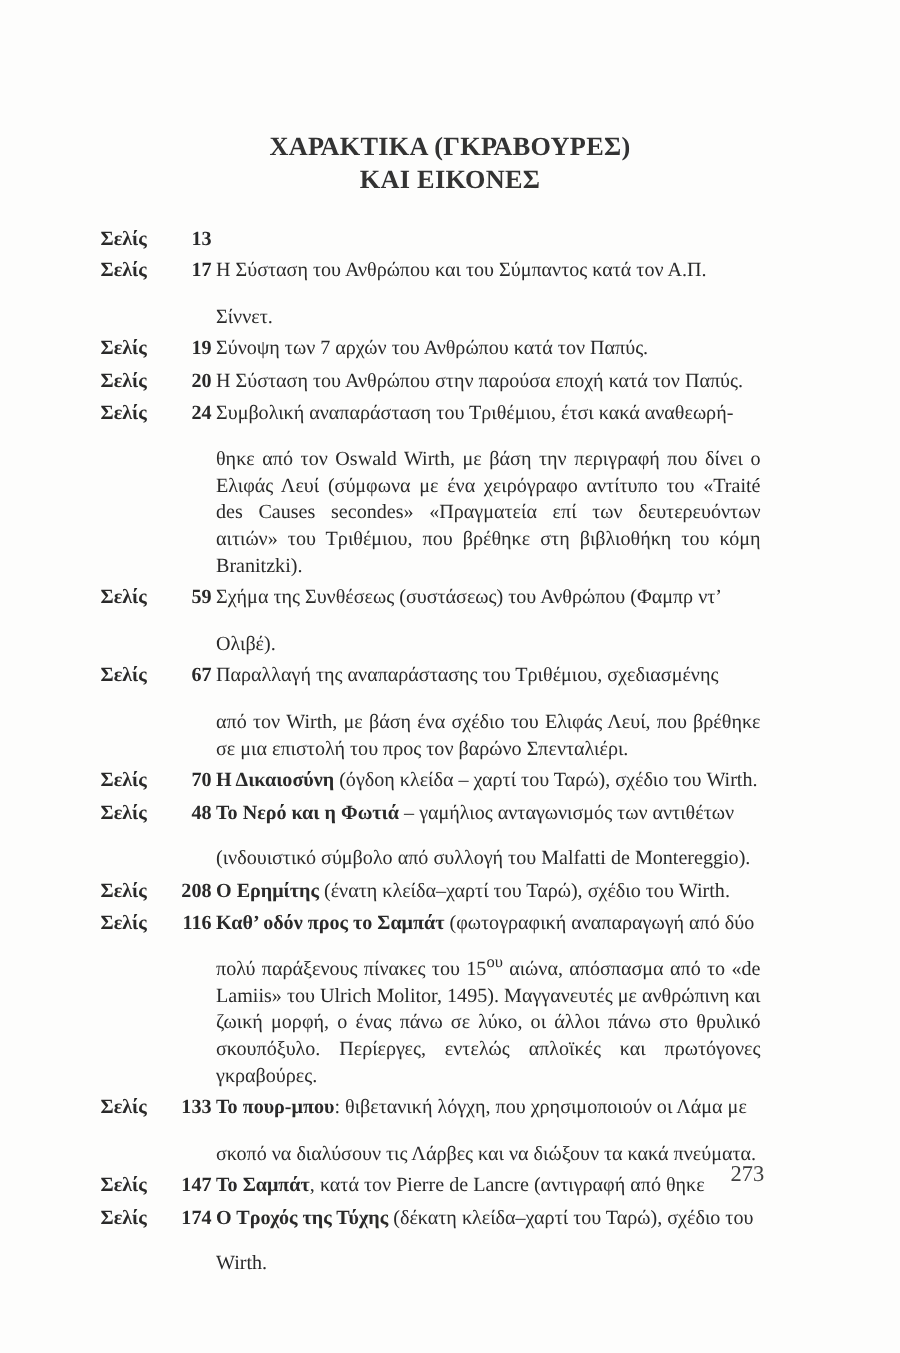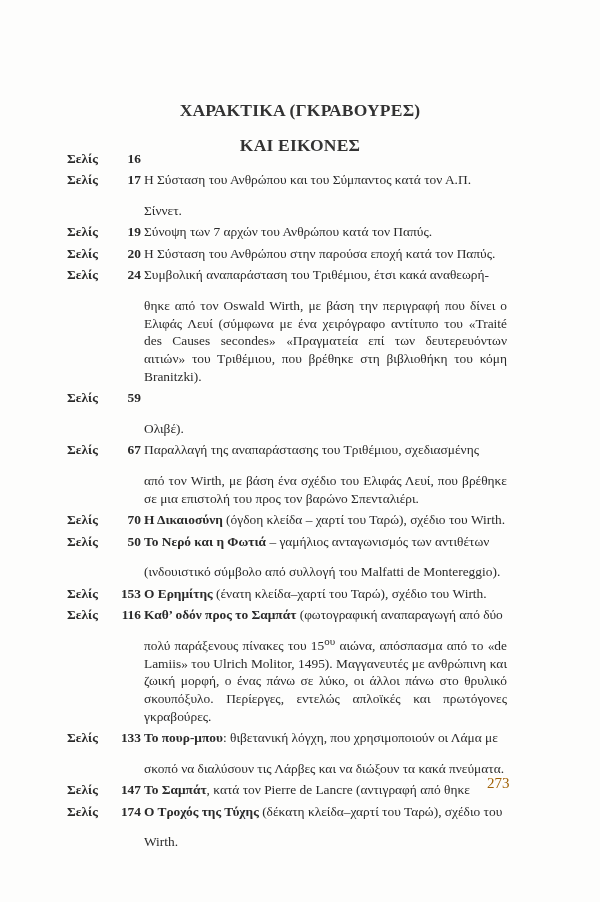--- a/index.html
+++ b/index.html
@@ -6,48 +6,48 @@
     body {
       width: 600px; height: 902px; background: #fdfdfc; overflow: hidden;
       font-family: "Liberation Serif", "DejaVu Serif", serif; color: #2a2a2a;
       position: relative;
     }
     .title {
       position: absolute; top: 86px; left: 0; width: 600px; text-align: center;
       font-weight: bold; font-size: 17.5px; line-height: 22px; color: #333;
       letter-spacing: 0.2px;
     }
-    .title div { margin: 13px; }
+    .title div { margin: 0; }
     .entries {
       position: absolute; top: 150px; left: 67px; width: 440px;
       font-size: 13.4px; line-height: 17.8px;
     }
     .row { display: flex; align-items: baseline; }
     .row .lbl2 { font-weight: bold; width: 44px; flex: none; }
     .row .num2 { font-weight: bold; width: 30px; text-align: right; flex: none; margin-right: 3px; }
     .row .txt { flex: 1; }
     .cont { padding-left: 77px; margin-top: 13px; }
     .item { margin-bottom: 3.5px; text-align: justify; }
     .pageno {
-      position: absolute; top: 775px; left: 487px; font-size: 15px; color: #a16207;
+      position: absolute; top: 775px; left: 487px; font-size: 15px; color: #404040;
     }
   </style>
 </head>
 <body>
 
 <div class="title">
   <div>ΧΑΡΑΚΤΙΚΑ (ΓΚΡΑΒΟΥΡΕΣ)</div>
   <div>ΚΑΙ ΕΙΚΟΝΕΣ</div>
 </div>
 
 <div class="entries" id="entries">
     <div class="item">
       <div class="row">
         <span class="lbl2">Σελίς</span>
-        <span class="num2">16</span>
+        <span class="num2">13</span>
       </div>
     </div>
     <div class="item">
       <div class="row">
         <span class="lbl2">Σελίς</span>
         <span class="num2">17</span>
         <span class="txt"><span>Η Σύσταση του Ανθρώπου και του Σύμπαντος κατά τον Α.Π.</span></span>
       </div>
       <div class="cont"><span>Σίννετ.</span></div>
     </div>
@@ -70,20 +70,21 @@
         <span class="lbl2">Σελίς</span>
         <span class="num2">24</span>
         <span class="txt"><span>Συμβολική αναπαράσταση του Τριθέμιου, έτσι κακά αναθεωρή-</span></span>
       </div>
       <div class="cont"><span>θηκε από τον Oswald Wirth, με βάση την περιγραφή που δίνει ο Ελιφάς Λευί (σύμφωνα με ένα χειρόγραφο αντίτυπο του «Traité des Causes secondes» «Πραγματεία επί των δευτερευόντων αιτιών» του Τριθέμιου, που βρέθηκε στη βιβλιοθήκη του κόμη Branitzki).</span></div>
     </div>
     <div class="item">
       <div class="row">
         <span class="lbl2">Σελίς</span>
         <span class="num2">59</span>
+        <span class="txt"><span>Σχήμα της Συνθέσεως (συστάσεως) του Ανθρώπου (Φαμπρ ντ’</span></span>
       </div>
       <div class="cont"><span>Ολιβέ).</span></div>
     </div>
     <div class="item">
       <div class="row">
         <span class="lbl2">Σελίς</span>
         <span class="num2">67</span>
         <span class="txt"><span>Παραλλαγή της αναπαράστασης του Τριθέμιου, σχεδιασμένης</span></span>
       </div>
       <div class="cont"><span>από τον Wirth, με βάση ένα σχέδιο του Ελιφάς Λευί, που βρέθηκε σε μια επιστολή του προς τον βαρώνο Σπενταλιέρι.</span></div>
@@ -91,29 +92,29 @@
     <div class="item">
       <div class="row">
         <span class="lbl2">Σελίς</span>
         <span class="num2">70</span>
         <span class="txt"><b>Η Δικαιοσύνη</b><span> (όγδοη κλείδα – χαρτί του Ταρώ), σχέδιο του Wirth.</span></span>
       </div>
     </div>
     <div class="item">
       <div class="row">
         <span class="lbl2">Σελίς</span>
-        <span class="num2">50</span>
+        <span class="num2">48</span>
         <span class="txt"><b>Το Νερό και η Φωτιά</b><span> – γαμήλιος ανταγωνισμός των αντιθέτων</span></span>
       </div>
       <div class="cont"><span>(ινδουιστικό σύμβολο από συλλογή του Malfatti de Montereggio).</span></div>
     </div>
     <div class="item">
       <div class="row">
         <span class="lbl2">Σελίς</span>
-        <span class="num2">153</span>
+        <span class="num2">208</span>
         <span class="txt"><b>Ο Ερημίτης</b><span> (ένατη κλείδα–χαρτί του Ταρώ), σχέδιο του Wirth.</span></span>
       </div>
     </div>
     <div class="item">
       <div class="row">
         <span class="lbl2">Σελίς</span>
         <span class="num2">116</span>
         <span class="txt"><b>Καθ’ οδόν προς το Σαμπάτ</b><span> (φωτογραφική αναπαραγωγή από δύο</span></span>
       </div>
       <div class="cont"><span>πολύ παράξενους πίνακες του 15</span><span class="sup" style="font-size: 11px; vertical-align: super; line-height: 0;">ου</span><span> αιώνα, απόσπασμα από το «de Lamiis» του Ulrich Molitor, 1495). Μαγγανευτές με ανθρώπινη και ζωική μορφή, ο ένας πάνω σε λύκο, οι άλλοι πάνω στο θρυλικό σκουπόξυλο. Περίεργες, εντελώς απλοϊκές και πρωτόγονες γκραβούρες.</span></div>

